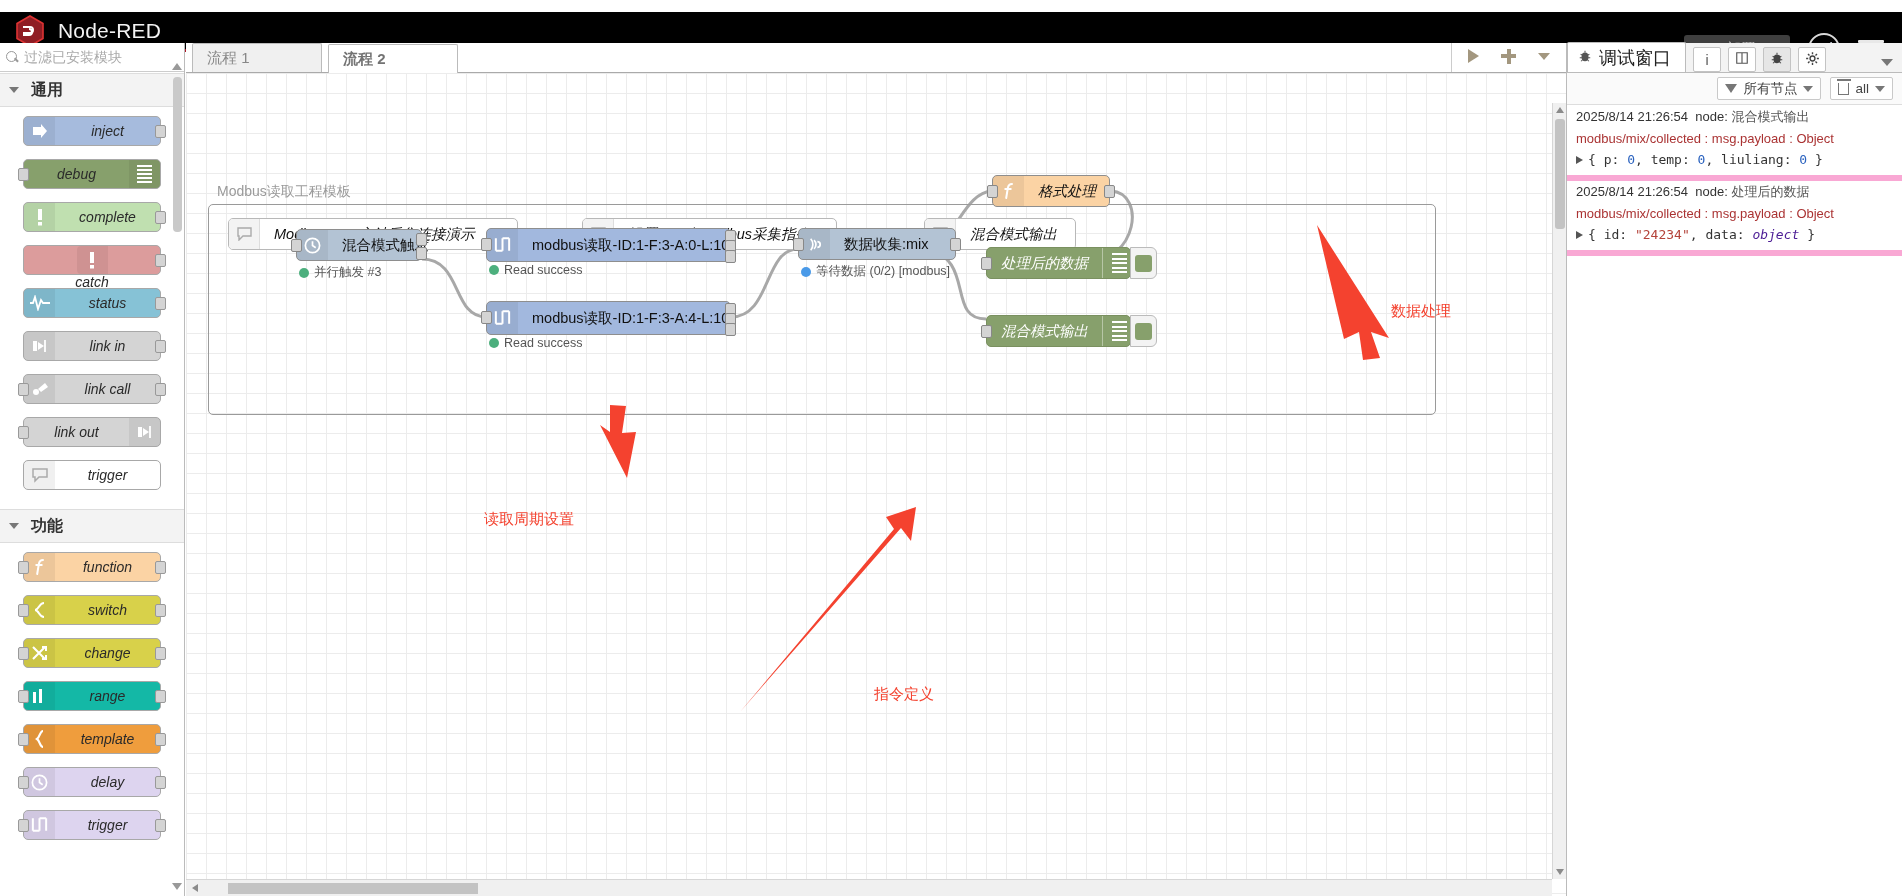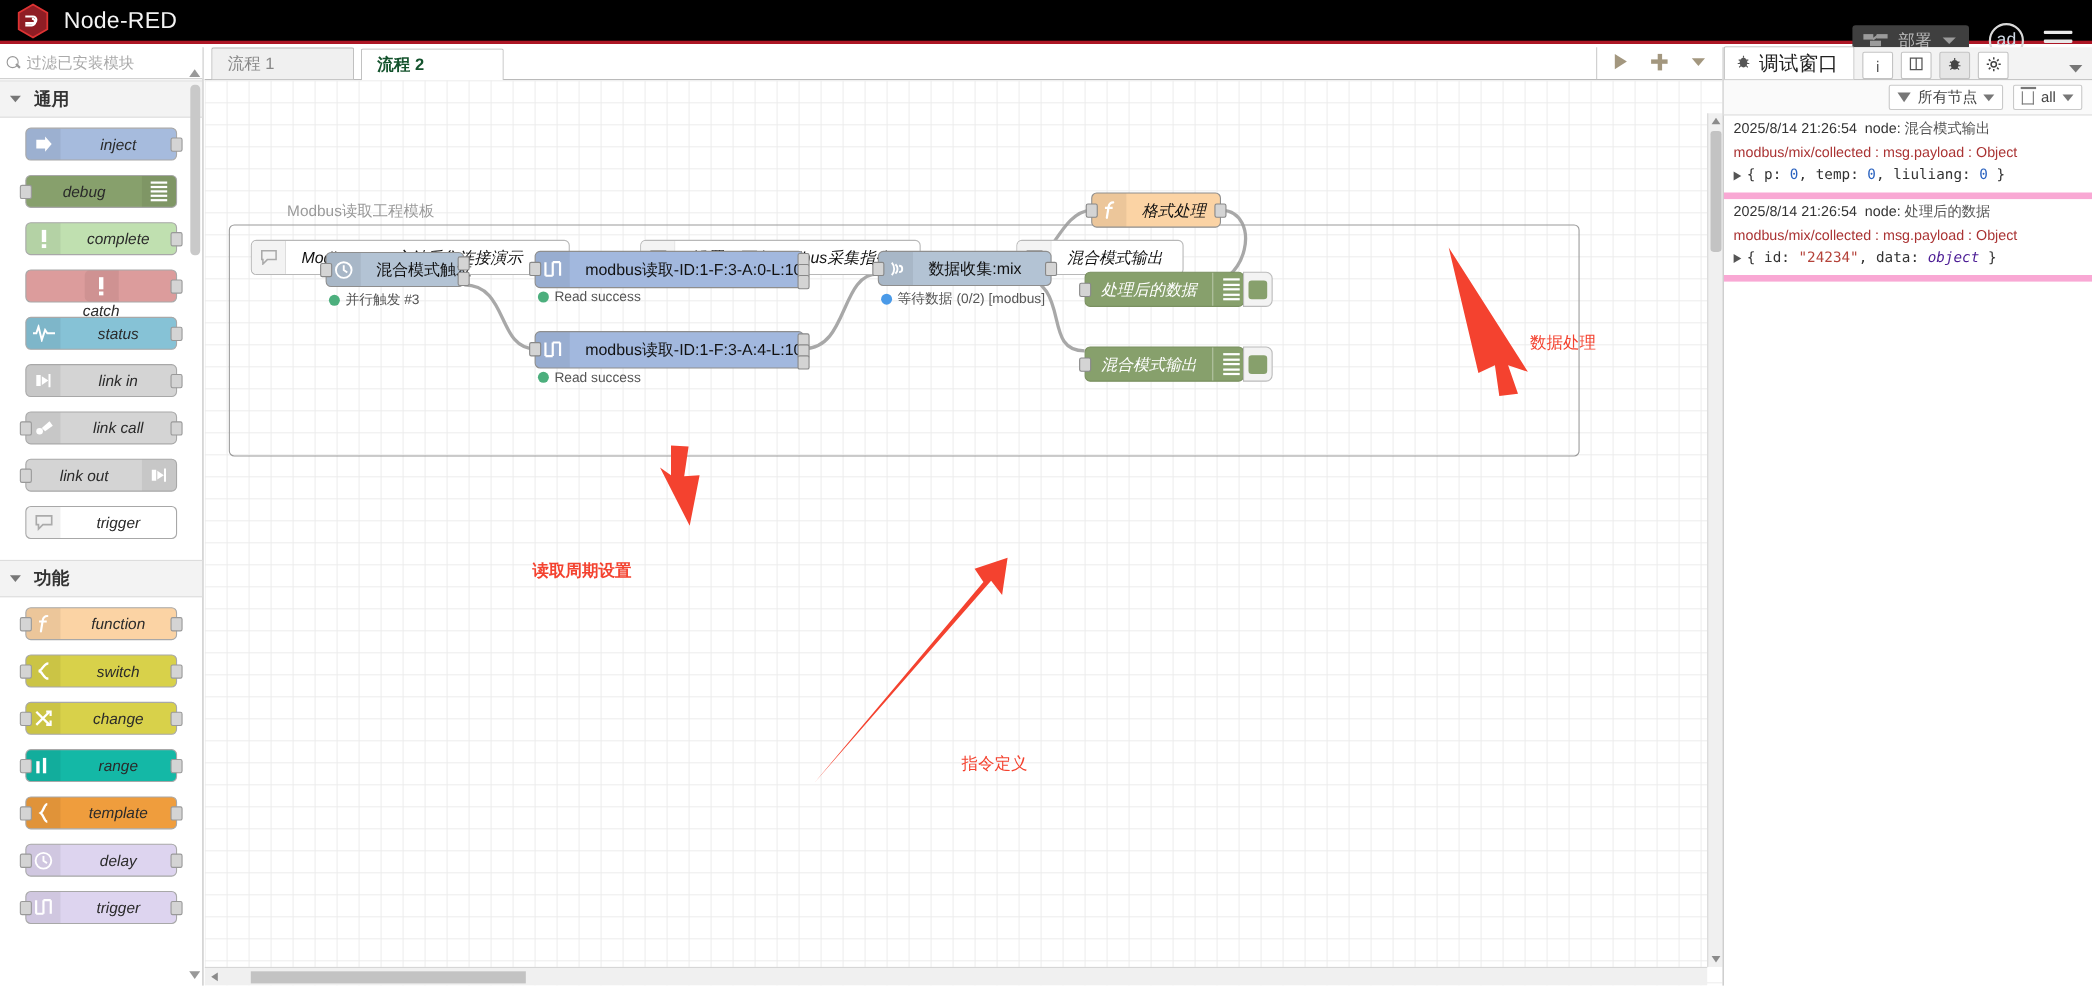--- a/index.html
+++ b/index.html
@@ -5,21 +5,21 @@
   * { box-sizing: border-box; margin: 0; padding: 0; }
   html, body {
     width: 1902px; height: 896px;
     overflow: hidden;
     font-family: "Liberation Sans", "DejaVu Sans", sans-serif;
     background: #fff;
   }
 
   
   #header {
-    position: absolute; left: 0; top: 0; width: 1902px; height: 40px;
+    position: absolute; left: 0; top: 12px; width: 1902px; height: 40px;
     background: #000; border-bottom: 3px solid #ad1625;
     display: flex; align-items: center;
   }
   #brand { display: flex; align-items: center; gap: 11px; padding-left: 13px; }
   .hex-logo { width: 34px; height: 34px; position: relative; }
   #brand-title { color: #f3f3f3; font-size: 21px; letter-spacing: .2px; }
   #header-right { margin-left: auto; display: flex; align-items: center; gap: 18px; padding-right: 18px; margin-top: 37px; }
   #deploy-btn {
     display: flex; align-items: center; gap: 10px;
     background: #3f3f3f; color: #bbb; border-radius: 3px;
@@ -112,21 +112,21 @@
   #tabbar {
     height: 30px; background: #fff; border-bottom: 1px solid #aaa;
     display: flex; align-items: flex-end; position: relative;
   }
   .flow-tab {
     height: 29px; min-width: 130px; padding: 0 14px;
     border: 1px solid #bbb; border-bottom: none; margin-left: 6px;
     display: flex; align-items: center; font-size: 15px; cursor: pointer;
     background: #f0f0f0; color: #888; border-radius: 2px 2px 0 0;
   }
-  .flow-tab.active { background: #fff; color: #14532d; font-weight: bold; position: relative; top: 1px; }
+  .flow-tab.active { background: #fff; color: #737373; font-weight: bold; position: relative; top: 1px; }
   #tab-tools {
     margin-left: auto; display: flex; align-items: center; gap: 22px;
     padding: 0 16px 3px 16px; border-left: 1px solid #ccc; height: 100%;
   }
   #tab-tools .t-ico { cursor: pointer; color: #9a8e78; }
   .tri-right { width: 0; height: 0; border-top: 7px solid transparent; border-bottom: 7px solid transparent; border-left: 11px solid #a3977f; }
   .plus-ico { position: relative; width: 15px; height: 15px; }
   .plus-ico:before, .plus-ico:after { content: ""; position: absolute; background: #a3977f; }
   .plus-ico:before { left: 5.5px; top: 0; width: 4px; height: 15px; }
   .plus-ico:after { top: 5.5px; left: 0; height: 4px; width: 15px; }
@@ -152,21 +152,21 @@
     background: #f0f0f0; border-top: 1px solid #d6d6d6; display: flex; align-items: center;
   }
   #canvas-hthumb { position: absolute; left: 42px; top: 3px; width: 250px; height: 11px; background: #c3c3c3; }
   .hs-arrow { position: absolute; width: 0; height: 0; border-top: 4px solid transparent; border-bottom: 4px solid transparent; }
 
   
   #node-group {
     position: absolute; left: 22px; top: 131px; width: 1228px; height: 211px;
     border: 1.5px solid #9a9a9a; border-radius: 5px; background: rgba(255,255,255,0);
   }
-  #node-group-label { position: absolute; left: 8px; top: -22px; font-size: 14px; color: #9a9a9a; margin-left: 44px; }
+  #node-group-label { position: absolute; left: 8px; top: -22px; font-size: 14px; color: #9a9a9a; }
 
   
   .node {
     position: absolute; border-radius: 5px; border: 1px solid #8e8e8e;
     display: flex; align-items: center; height: 32px; font-size: 14.5px; color: #111;
     cursor: pointer;
   }
   .node .n-ico { width: 31px; height: 100%; display: flex; align-items: center; justify-content: center;
                  color: #fff; font-size: 17px; background: rgba(0,0,0,.06); border-radius: 4px 0 0 4px; flex:0 0 auto; }
   .node .n-lbl { padding: 0 14px; white-space: nowrap; }
@@ -640,21 +640,21 @@
 
       <svg class="wire" width="1380" height="830">
         <g fill="#f4422f">
           <path d="M1131,152 L1203,265 L1185,259 L1194,285 L1177,287 L1173,259 L1158,266 Z"></path>
           <path d="M441,405 L414,352 L424,359 L424,332 L440,333 L436,360 L450,359 Z"></path>
           <path d="M554,639 L715,455 L725,468 L730,434 L700,444 L708,456 Z"></path>
           <path d="M1497,408 L1582,307 L1588,320 L1596,288 L1565,294 L1575,305 Z"></path>
         </g>
       </svg>
       <span class="anno-text" style="left:1205px; top:229px;">数据处理</span>
-      <span class="anno-text" style="left:298px; top:437px;font-weight:bold;">读取周期设置</span>
+      <span class="anno-text" style="left:298px; top:437px;">读取周期设置</span>
       <span class="anno-text" style="left:688px; top:612px;">指令定义</span>
 
     </div>
 
     <div id="canvas-vscroll">
       <div class="vs-arrow" style="top:4px; border-bottom:6px solid #8b8b8b;"></div>
       <div id="canvas-vthumb" style="top:16px;"></div>
       <div class="vs-arrow" style="bottom:4px; border-top:6px solid #8b8b8b;"></div>
     </div>
     <div id="canvas-hscroll">

